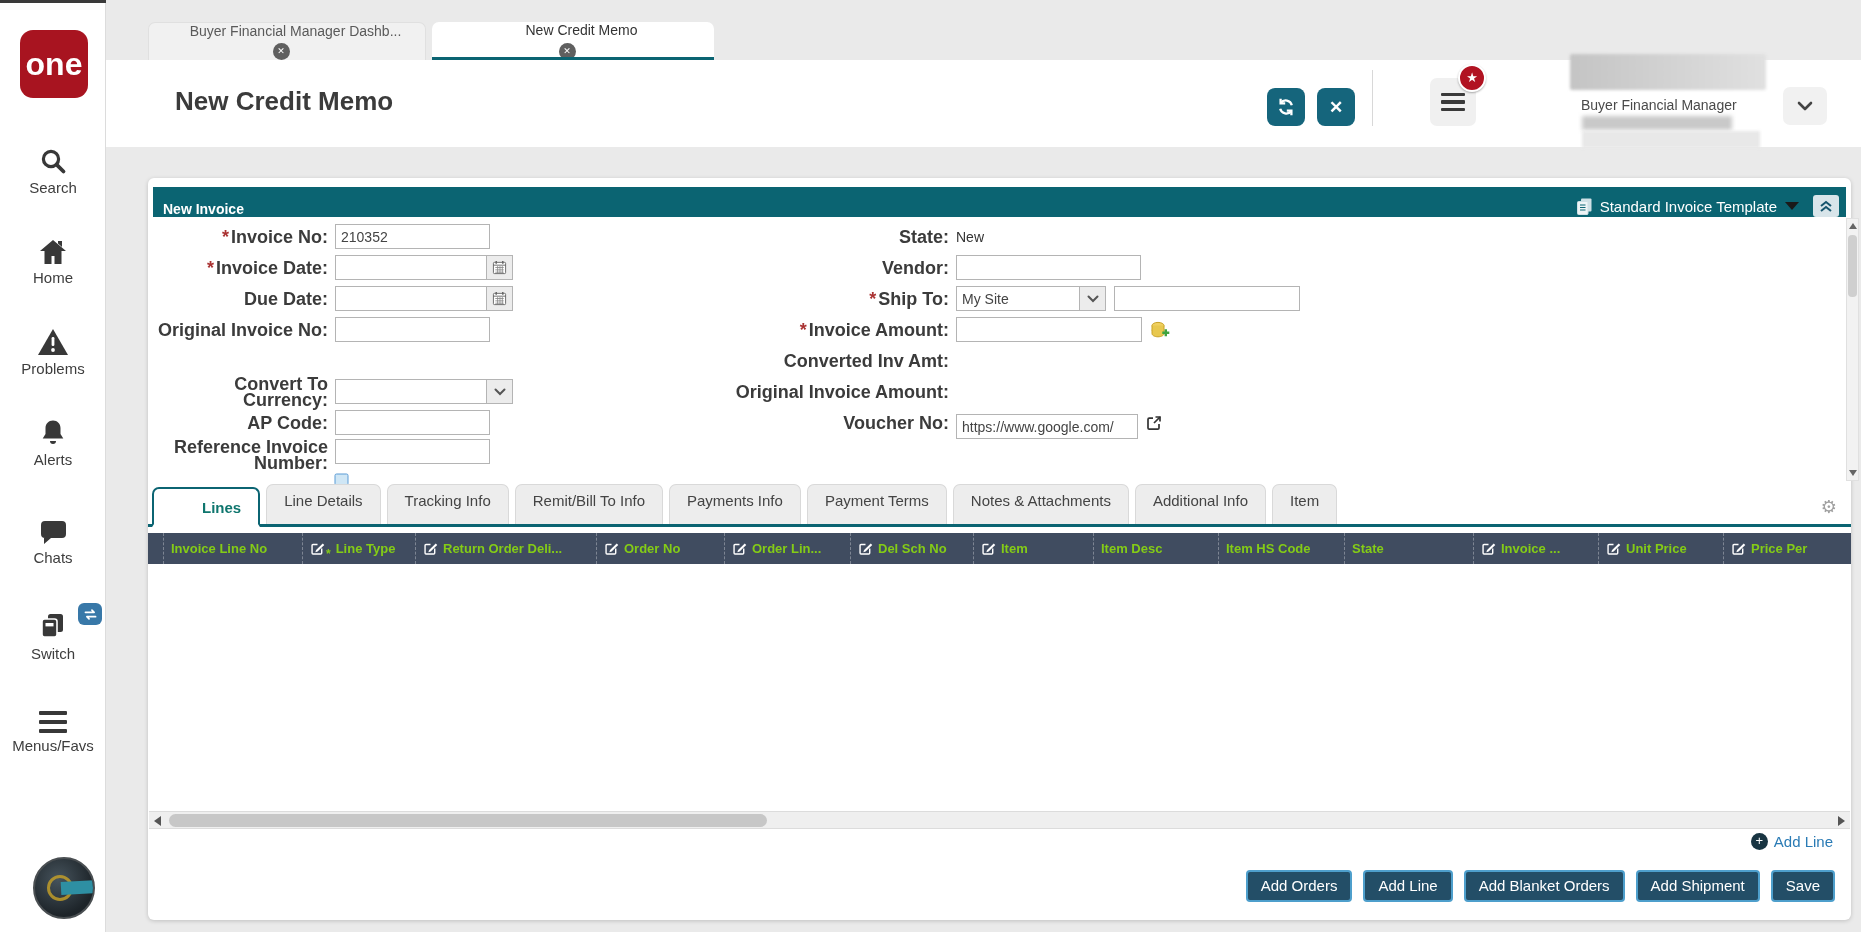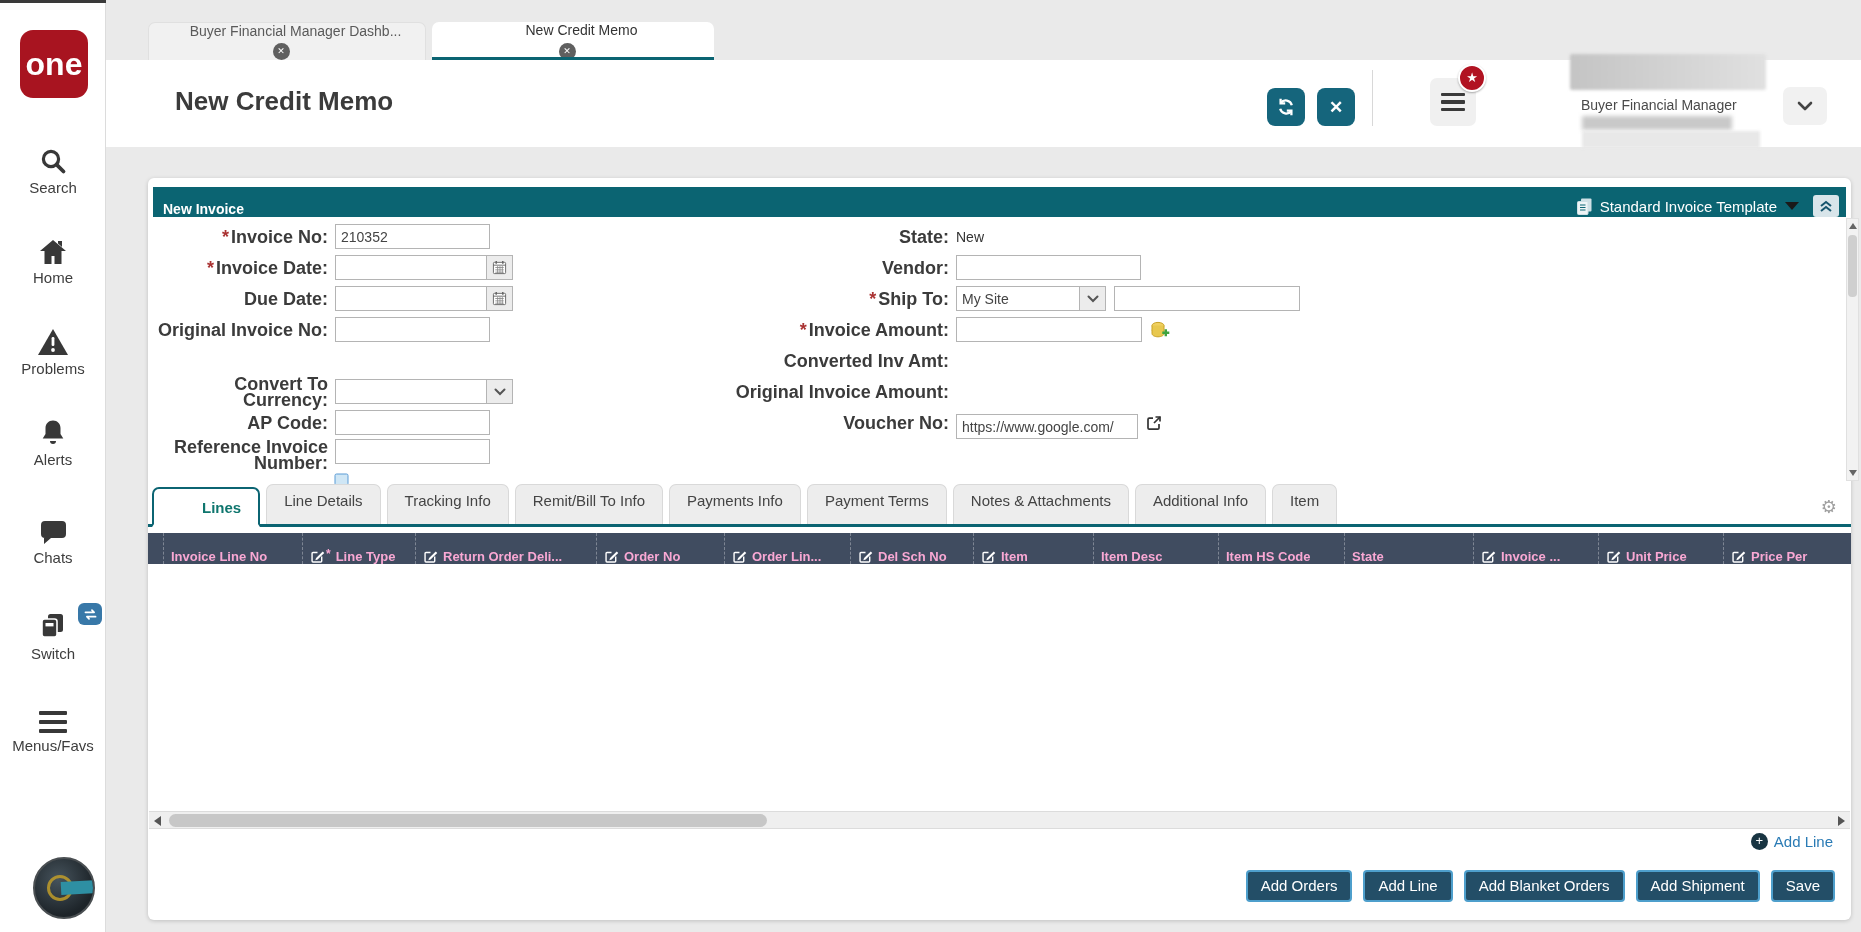--- a/index.html
+++ b/index.html
@@ -86,21 +86,21 @@
              padding-left:4px; border-bottom:3px solid #0b6472; }
   .subtab { height:40px; line-height:31px; padding:0 17px; background:#ededed; border:1px solid #d9d9d9; border-bottom:none;
             border-radius:7px 7px 0 0; color:#444; font-size:15px; margin-right:6px; white-space:nowrap; }
   .subtab.active { height:40px; line-height:38px; background:#fff; border:2px solid #0b6472; border-bottom:3px solid #fff;
                    margin-bottom:-3px; color:#0f766e; font-weight:700;padding-left:48px; }
   .gear { position:absolute; right:14px; top:318px; font-size:18px; color:#a0a0a0; font-family:"DejaVu Sans",sans-serif; }
   .docicon-sm { position:absolute; left:186px; top:295px; }
 
   
   .thead { position:absolute; left:0; top:355px; width:1703px; height:31px; background:#404c60; display:flex; }
-  .th { display:flex; align-items:flex-end; gap:5px; color:#f9a8d4; font-size:13px; font-weight:700; padding-left:7px;
+  .th { display:flex; align-items:center; gap:5px; color:#84cc16; font-size:13px; font-weight:700; padding-left:7px;
         border-left:1px dashed rgba(255,255,255,.32); overflow:hidden; white-space:nowrap; }
   .th.first { border-left:none; }
   .thstar { font-size:12px; margin-left:-4px; align-self:flex-end; line-height:20px; }
 
   
   .hscroll { position:absolute; left:1px; top:633px; width:1701px; height:18px; background:#efefef;
              border-top:1px solid #dcdcdc; border-bottom:1px solid #dcdcdc; }
   .harrow-l { position:absolute; left:5px; top:4px; width:0; height:0; border-top:5px solid transparent; border-bottom:5px solid transparent; border-right:7px solid #555; }
   .harrow-r { position:absolute; right:5px; top:4px; width:0; height:0; border-top:5px solid transparent; border-bottom:5px solid transparent; border-left:7px solid #555; }
   .hthumb { position:absolute; left:20px; top:2px; width:598px; height:13px; background:#c7c7c7; border-radius:7px; }

